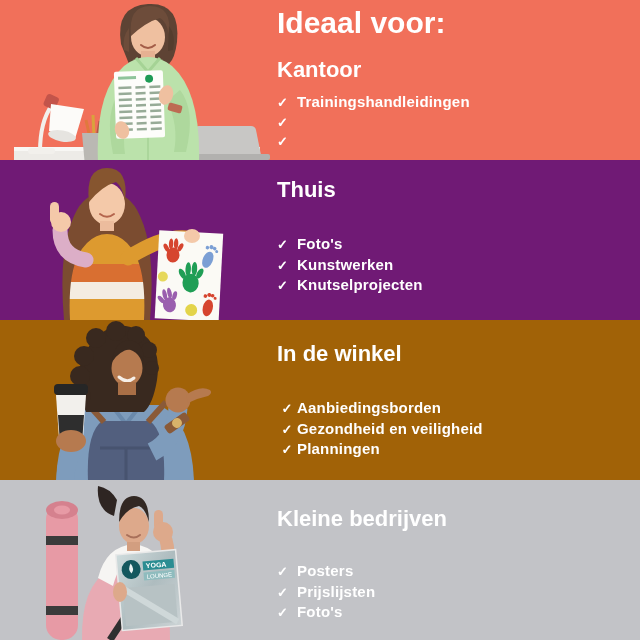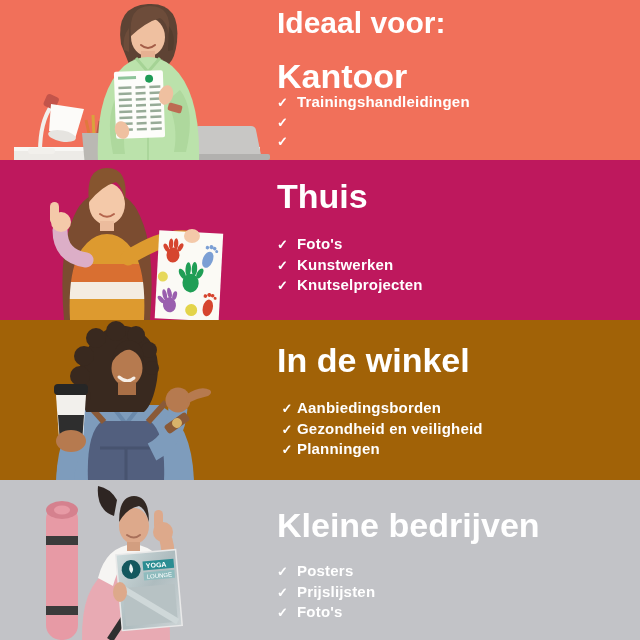--- a/index.html
+++ b/index.html
@@ -3,21 +3,21 @@
 <meta charset="utf-8">
 <style>
   * { margin:0; padding:0; box-sizing:border-box; }
   html,body { width:640px; height:640px; overflow:hidden; }
   body { font-family:"Liberation Sans", sans-serif; background:#fff; }
   .poster { position:relative; width:628px; height:640px; }
   .band { position:relative; width:640px; height:160px; overflow:hidden; }
   .illus { position:absolute; left:0; top:0; display:block; }
   .txt { position:absolute; left:277px; top:0; width:360px; color:#ffffff; }
   .main-title { position:absolute; left:0; font-size:30px; font-weight:700; line-height:1.1; white-space:nowrap; }
-  .heading { position:absolute; left:0; font-size:34px; font-weight:700; line-height:1.1; white-space:nowrap; }
+  .heading { position:absolute; left:0; font-size:22px; font-weight:700; line-height:1.1; white-space:nowrap; }
   ul.features { position:absolute; left:0; list-style:none; }
   ul.features li { display:flex; align-items:baseline; font-size:15px; font-weight:700; line-height:19.5px; white-space:nowrap; letter-spacing:0.2px; }
   .check { width:20px; flex:0 0 20px; font-size:13px; font-weight:700; }
   
   .band-0 .main-title { top:6px; }
   .band-0 .heading { top:58px; }
   .band-0 ul.features { top:92px; }
   .band-1 .heading { top:18px; }
   .band-1 ul.features { top:74px; }
   .band-2 .heading { top:22px; }
@@ -122,21 +122,21 @@
         <li>
             <span class="check">✓</span>
           </li>
         <li>
             <span class="check">✓</span>
           </li>
       </ul>
     </div>
   </section>
 
-  <section class="band band-1" style="background-color: #be185d;">
+  <section class="band band-1" style="background-color: #701a75;">
     <svg class="illus" width="270" height="160" viewBox="0 0 270 160">
       <defs>
         <clipPath id="sweaterClip">
             <path d="M70 160 q-3 -58 17 -77 q9 -9 20 -9 q11 0 20 9 q20 19 17 77 Z"></path>
           </clipPath>
         <g id="handprint">
           <ellipse cx="0" cy="4" rx="6.5" ry="7.5"></ellipse>
           <ellipse cx="-7" cy="-3" rx="2.2" ry="4.5" transform="rotate(-30 -7 -3)"></ellipse>
           <ellipse cx="-2.5" cy="-7" rx="2.2" ry="5.5"></ellipse>
           <ellipse cx="2.5" cy="-7.5" rx="2.2" ry="5.5"></ellipse>

